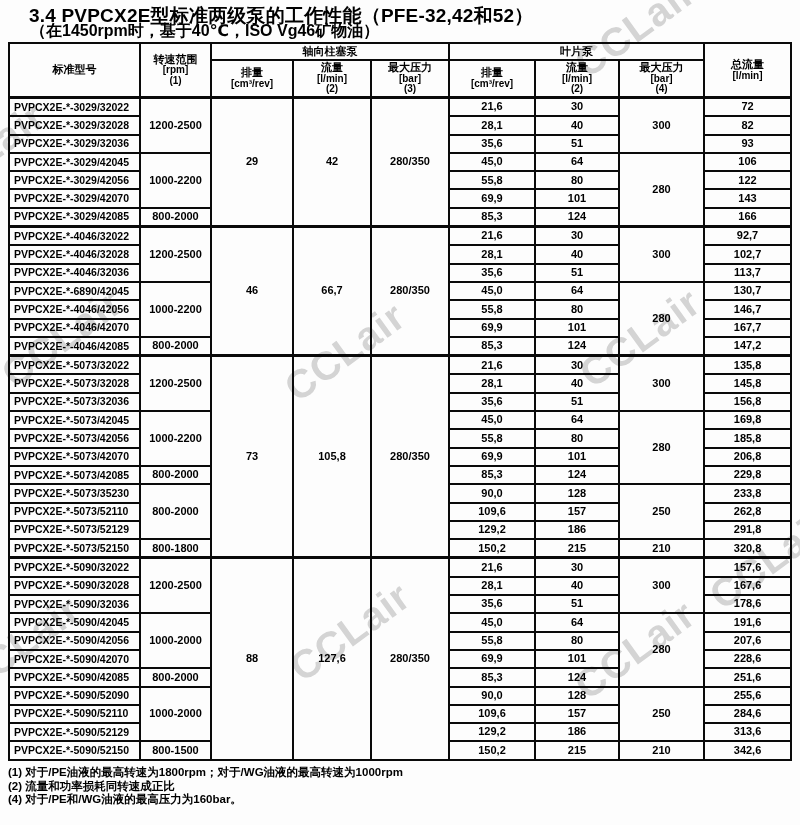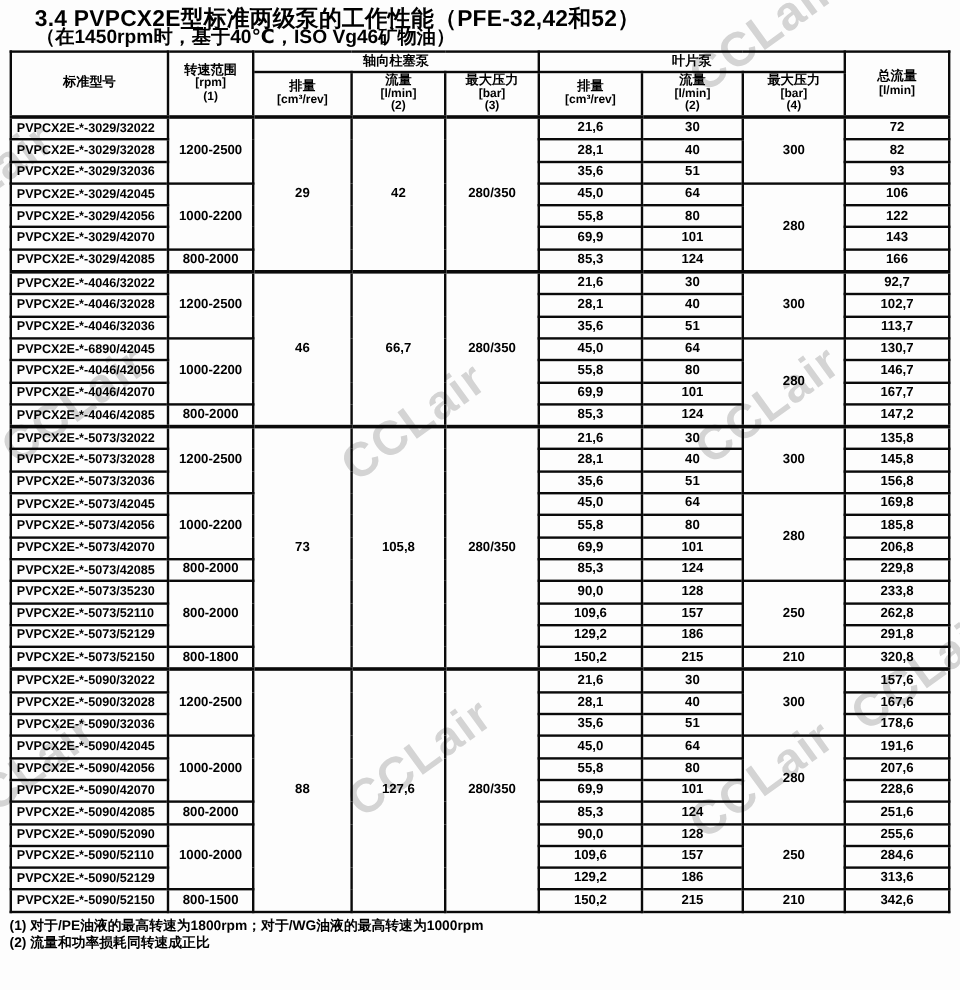--- a/index.html
+++ b/index.html
@@ -371,20 +371,21 @@
           <td>215</td>
           <td rowspan="1">210</td>
           <td>342,6</td>
         </tr>
       </tbody>
   </table>
 
   <div class="footnotes">
     <div>(1) 对于/PE油液的最高转速为1800rpm；对于/WG油液的最高转速为1000rpm</div>
     <div>(2) 流量和功率损耗同转速成正比</div>
+    <div>(4) 对于/PE和/WG油液的最高压力为160bar。</div>
   </div>
 
   <div class="wm-layer">
     <span class="wm" style="left:635px; top:28px">CCLair</span>
     <span class="wm" style="left:-15px; top:152px">CCLair</span>
     <span class="wm" style="left:62px;  top:338px">CCLair</span>
     <span class="wm" style="left:345px; top:352px">CCLair</span>
     <span class="wm" style="left:640px; top:338px">CCLair</span>
     <span class="wm" style="left:20px;  top:645px">CCLair</span>
     <span class="wm" style="left:350px; top:632px">CCLair</span>

